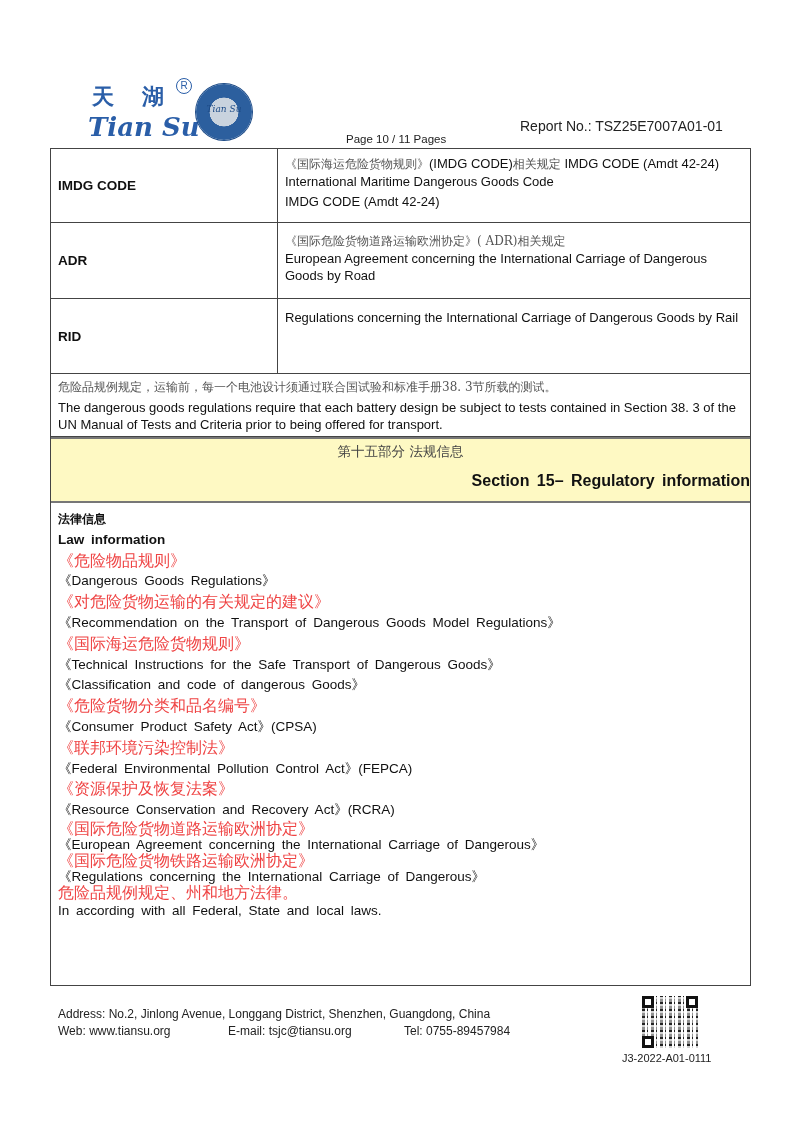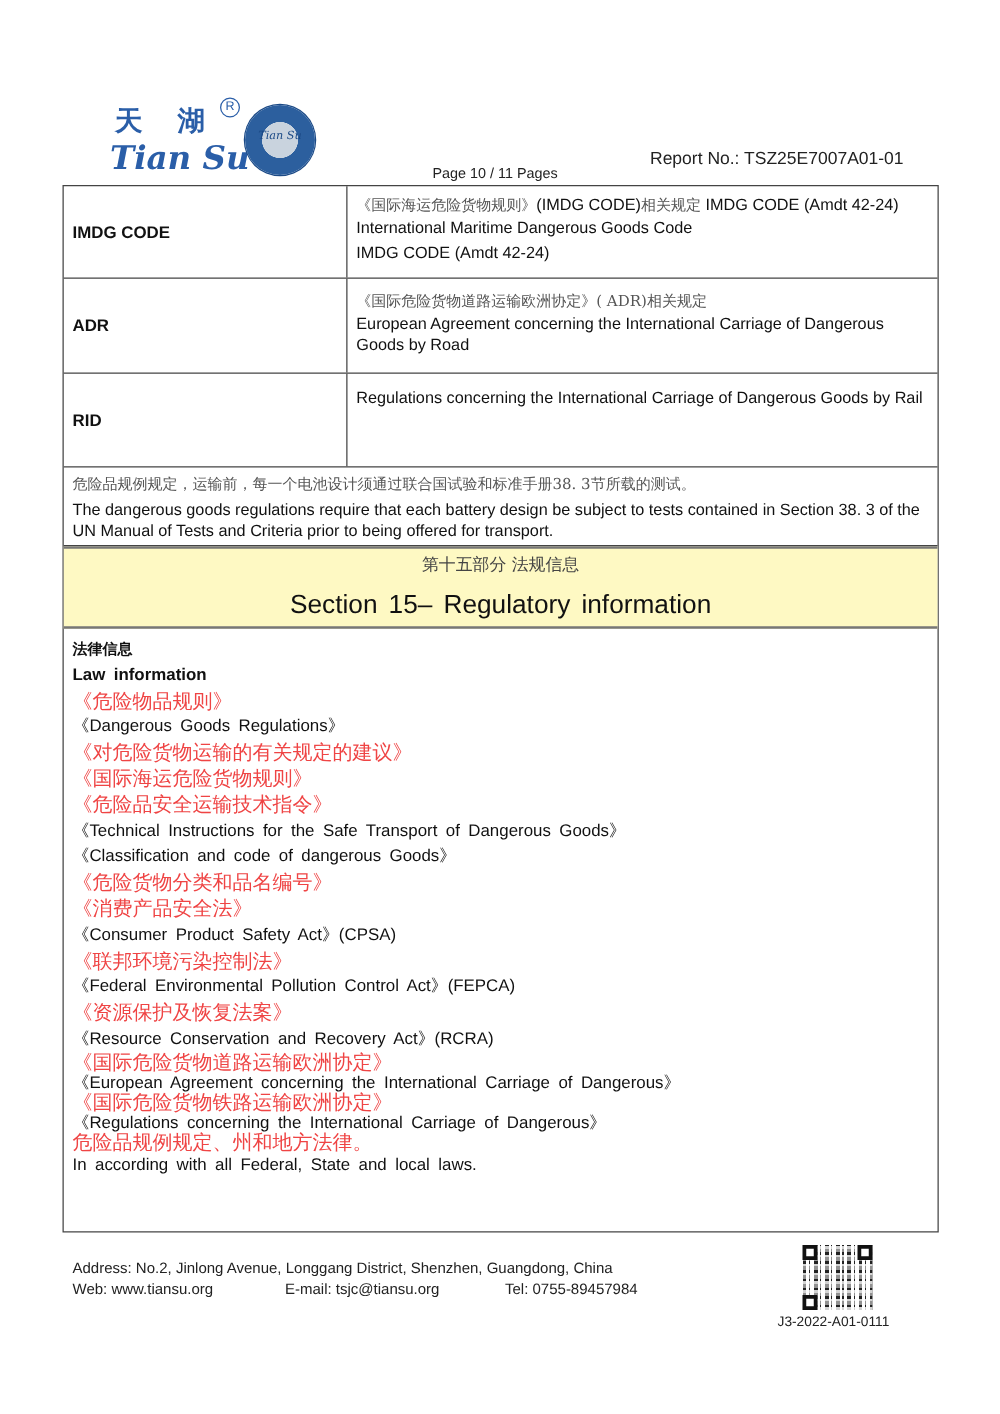--- a/index.html
+++ b/index.html
@@ -19,21 +19,21 @@
   .cell-right { position: absolute; left: 227px; top: 0; right: 0; bottom: 0; padding: 6px 6px 0 7px; font-size: 13px; line-height: 17px; }
   .cn { font-family: "DejaVu Serif", serif; color: #555; font-size: 12px; }
   .r1 { top: 0; height: 74px; }
   .r2 { top: 74px; height: 76px; }
   .r3 { top: 150px; height: 75px; }
   .r4 { top: 225px; height: 63px; }
   .r4 .inner { padding: 5px 6px 0 7px; font-size: 13px; line-height: 17px; }
   .r4 .cn { display: block; margin-bottom: 3px; }
   .r5 { top: 288px; height: 66px; background: #fef9c3; border-top: 2px solid #777; border-bottom: 2px solid #777; text-align: center; }
   .r5 .sec-cn { display: block; margin-top: 4px; font-family: "DejaVu Serif", serif; color: #444; font-size: 13.5px; }
-  .r5 .sec-en { display: block; margin-top: 11px; font-weight: normal; font-size: 21px; color: #111; word-spacing: 3px; }
+  .r5 .sec-en { display: block; margin-top: 11px; font-weight: bold; font-size: 16px; color: #111; word-spacing: 3px; text-align: right; }
   .law { position: absolute; left: 0; top: 356px; width: 699px; padding: 4px 6px 0 7px; box-sizing: border-box; }
   .law .line { height: 20.8px; line-height: 20.8px; font-size: 13.5px; word-spacing: 3px; white-space: nowrap; }
   .law .line.cn { font-size: 16px; color: #ef4444; word-spacing: 0; }
   .law .line.tight { height: 16px; line-height: 16px; }
   .law .bold { font-weight: bold; color: #111; }
   .law .title-cn { font-size: 12px; font-family: "DejaVu Serif", serif; color: #111; font-weight: bold; }
 
   .footer-addr { position: absolute; left: 58px; top: 1006px; font-size: 12px; color: #222; line-height: 17px; }
   .footer-addr .web { display: inline-block; width: 170px; }
   .footer-addr .mail { display: inline-block; width: 176px; }
@@ -89,26 +89,25 @@
   <div class="row r5">
     <span class="sec-cn">第十五部分 法规信息</span>
     <span class="sec-en">Section 15– Regulatory information</span>
   </div>
   <div class="law">
     <div class="line"><span class="title-cn">法律信息</span></div>
     <div class="line bold">Law information</div>
     <div class="line cn">《危险物品规则》</div>
     <div class="line">《Dangerous Goods Regulations》</div>
     <div class="line cn">《对危险货物运输的有关规定的建议》</div>
+    <div class="line">《Recommendation on the Transport of Dangerous Goods Model Regulations》</div>
     <div class="line cn">《国际海运危险货物规则》</div>
-    <div class="line cn">《危险品安全运输技术指令》</div>
     <div class="line">《Technical Instructions for the Safe Transport of Dangerous Goods》</div>
     <div class="line">《Classification and code of dangerous Goods》</div>
     <div class="line cn">《危险货物分类和品名编号》</div>
-    <div class="line cn">《消费产品安全法》</div>
     <div class="line">《Consumer Product Safety Act》(CPSA)</div>
     <div class="line cn">《联邦环境污染控制法》</div>
     <div class="line">《Federal Environmental Pollution Control Act》(FEPCA)</div>
     <div class="line cn">《资源保护及恢复法案》</div>
     <div class="line">《Resource Conservation and Recovery Act》(RCRA)</div>
     <div class="line cn tight">《国际危险货物道路运输欧洲协定》</div>
     <div class="line tight">《European Agreement concerning the International Carriage of Dangerous》</div>
     <div class="line cn tight">《国际危险货物铁路运输欧洲协定》</div>
     <div class="line tight">《Regulations concerning the International Carriage of Dangerous》</div>
     <div class="line cn tight">危险品规例规定、州和地方法律。</div>

